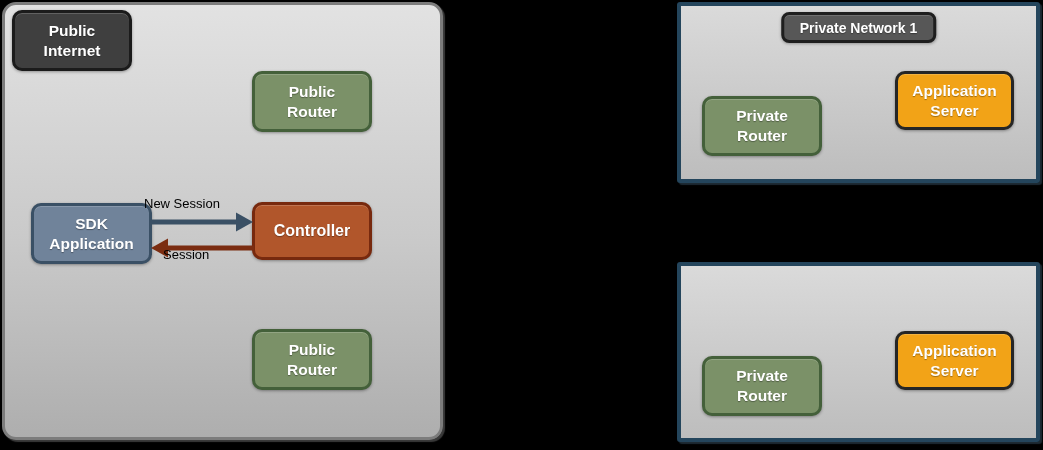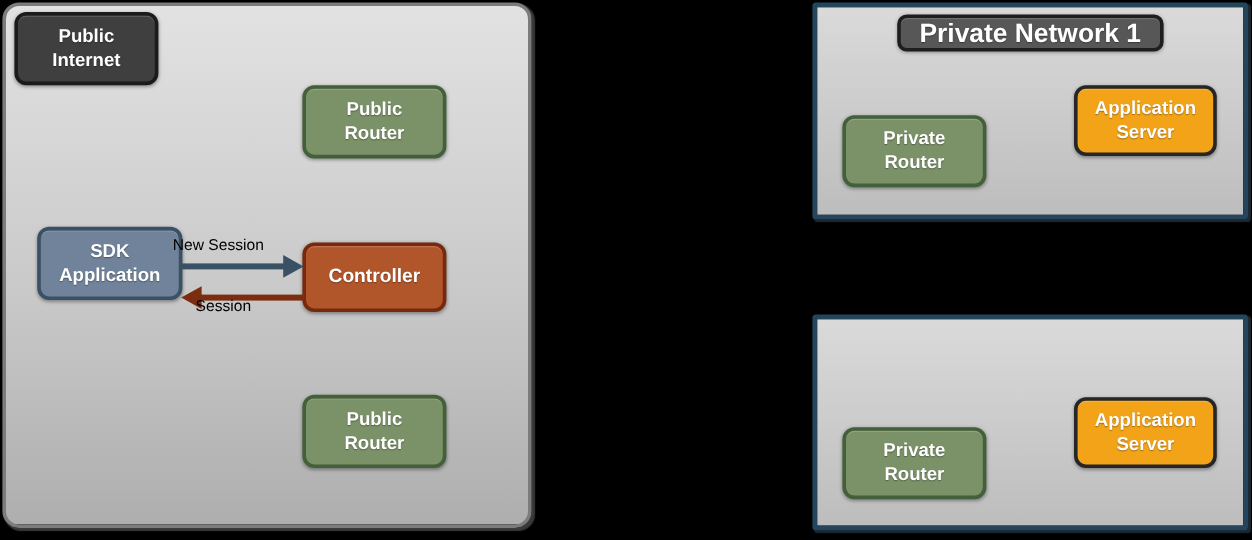--- a/index.html
+++ b/index.html
@@ -68,32 +68,32 @@
     left: 50%;
     transform: translateX(-50%);
     top: 6px;
     height: 31px;
     padding: 0 16px;
     background: #575757;
     border: 3px solid #1e1e1e;
     border-radius: 8px;
     color: #ffffff;
     font-weight: bold;
-    font-size: 22px;
+    font-size: 14px;
     display: flex;
     align-items: center;
     justify-content: center;
     white-space: nowrap;
     text-shadow: 0 1px 1px rgba(0,0,0,0.35);
     box-shadow: 0 1px 3px rgba(0,0,0,0.3), inset 0 1px 0 rgba(255,255,255,0.15);
   }
   
   .n-public-internet   { left: 7px;   top: 5px;   width: 120px; height: 61px; }
   .n-router-top        { left: 247px; top: 66px;  width: 120px; height: 61px; }
-  .n-sdk               { left: 26px;  top: 184px; width: 121px; height: 61px; }
+  .n-sdk               { left: 26px;  top: 198px; width: 121px; height: 61px; }
   .n-controller        { left: 247px; top: 197px; width: 120px; height: 58px; font-size: 16px; }
   .n-router-bottom     { left: 247px; top: 324px; width: 120px; height: 61px; }
   
   .n-priv-router { left: 21px;  top: 64px; width: 120px; height: 60px; margin-top: 26px; }
   .n-app-server  { left: 214px; top: 65px; width: 119px; height: 59px; }
   
   .arrows-svg {
     position: absolute;
     left: 145px;
     top: 190px;

